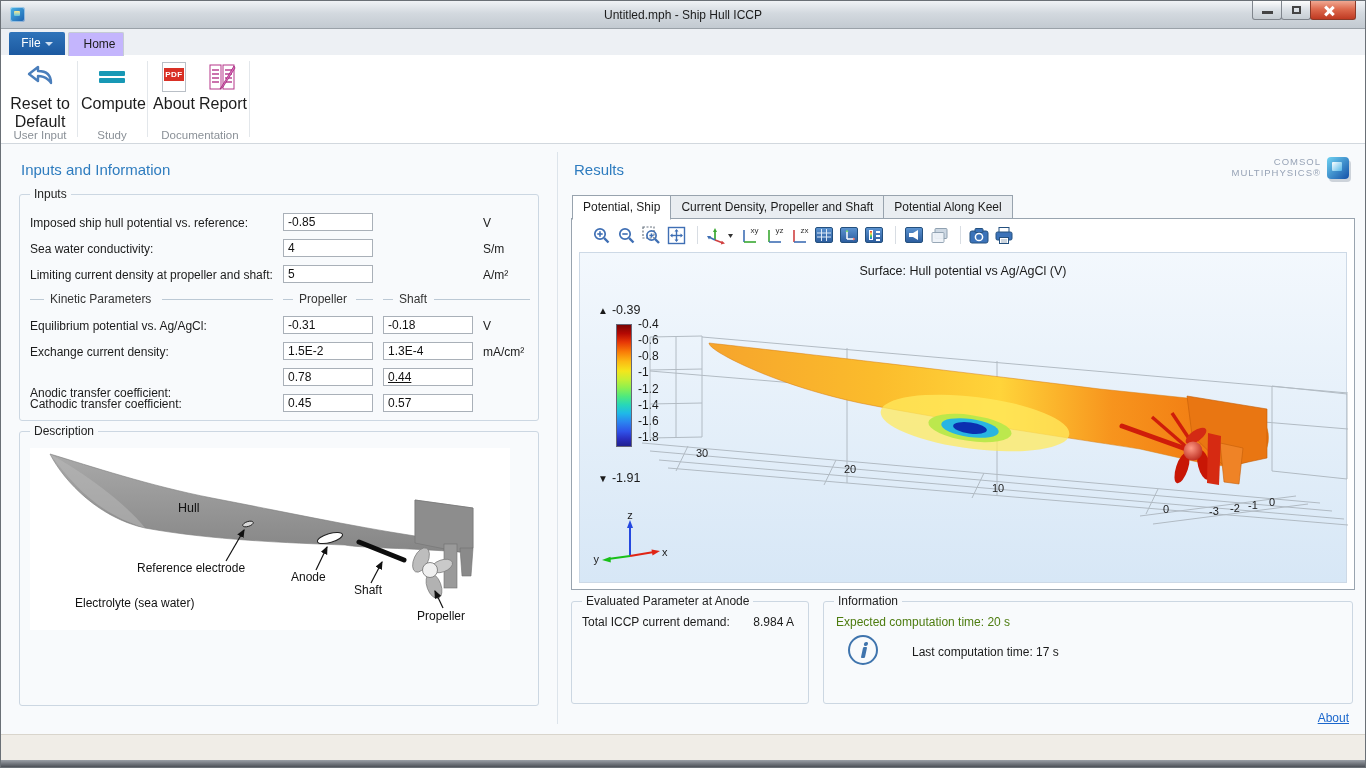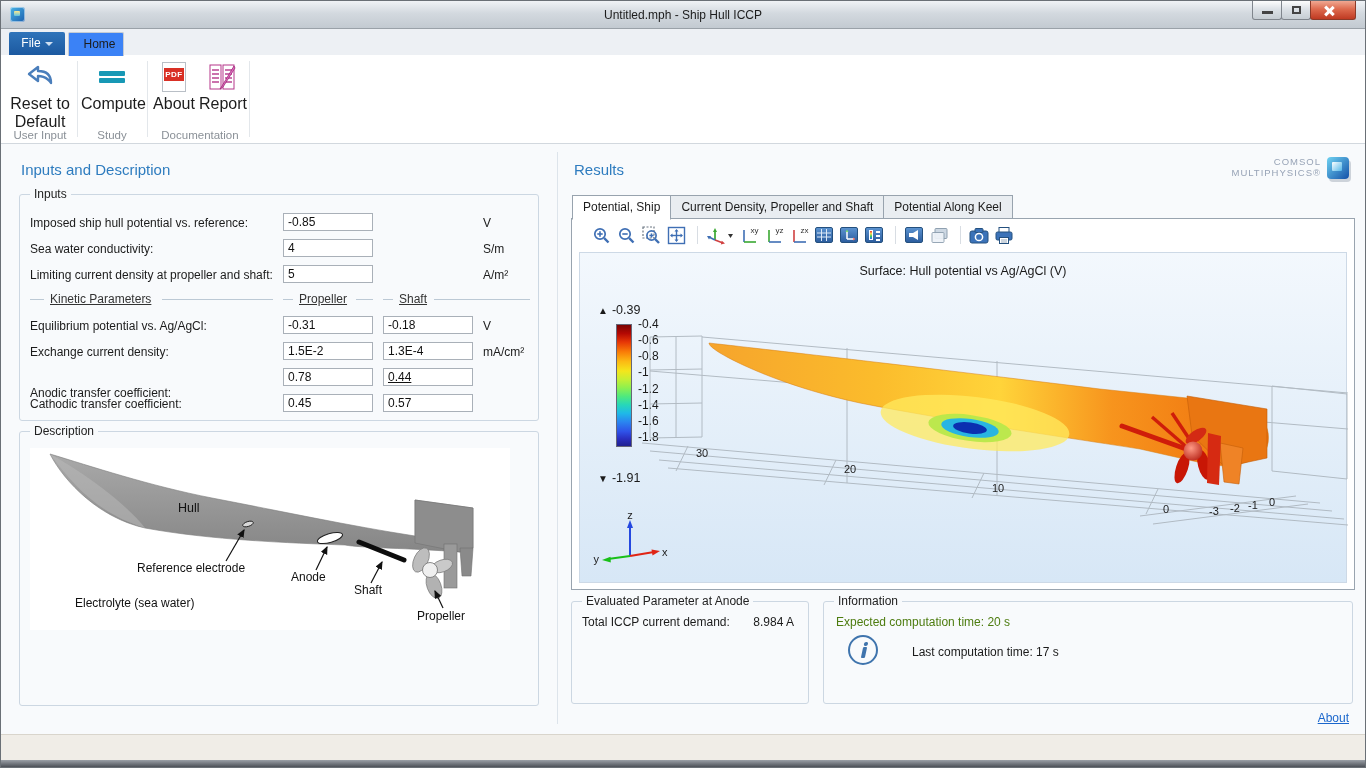--- a/index.html
+++ b/index.html
@@ -23,21 +23,21 @@
   .glyph-close::before, .glyph-close::after { content:""; position:absolute; left:17px; top:4px; width:2.5px; height:12px; background:#fff; }
   .glyph-close::before { transform:rotate(45deg); } .glyph-close::after { transform:rotate(-45deg); }
 
   
   .ribbon { position:absolute; top:28px; left:0; right:0; height:115px; background:#fff; border-bottom:1px solid #d2d8de; }
   .ribbon-tabrow { position:relative; height:26px; background:#edf0f4; }
   .file-btn { position:absolute; left:8px; top:3px; width:56px; height:23px; border-radius:2px 2px 0 0;
     background:linear-gradient(#2f74ba,#1c59a0); color:#fff; font-size:12px; text-align:center; line-height:23px; cursor:pointer; }
   .file-btn .caret { display:inline-block; width:0; height:0; border-left:4px solid transparent; border-right:4px solid transparent;
     border-top:4px solid #cfe0f2; margin-left:4px; vertical-align:middle; }
-  .home-tab { position:absolute; left:67px; top:3px; width:56px; height:24px; background:#3b82f6;
+  .home-tab { position:absolute; left:67px; top:3px; width:56px; height:24px; background:#c4b5fd;
     border:1px solid #c5ccd4; border-bottom:none; border-radius:2px 2px 0 0; text-align:center; line-height:22px; font-size:12px; color:#1c1c1c; cursor:pointer;padding-left:7px; }
   .ribbon-body { position:relative; height:88px; }
   .rb-btn { position:absolute; top:2px; bottom:18px; text-align:center; cursor:pointer; border-radius:2px; }
   .rb-icon { width:34px; height:32px; margin:4px auto 2px; display:flex; align-items:center; justify-content:center; }
   .rb-label { font-size:16px; color:#1c1c1c; line-height:1.15; }
   .group-label { position:absolute; bottom:2px; font-size:11.5px; color:#8a9097; text-align:center; }
   .rb-sep { position:absolute; top:6px; bottom:6px; width:1px; background:#e3e7eb; }
   .eq-bar { width:26px; height:5px; background:#1798b5; border-radius:1px; margin:2.5px 0; }
   .pdf-page { position:relative; width:24px; height:30px; background:#fff; border:1px solid #b9bfc6; }
   .pdf-badge { position:absolute; left:1px; right:1px; top:5px; height:13px; background:#d93025; color:#fff;
@@ -49,21 +49,21 @@
   .v-divider { position:absolute; left:556px; top:8px; height:572px; width:1px; background:#dde4eb; }
 
   .groupbox { position:absolute; border:1px solid #ccd7e2; border-radius:3px; }
   .groupbox > .legend { position:absolute; top:-8px; left:10px; background:#f8fafc; padding:0 4px; font-size:12px; color:#222; white-space:nowrap; }
 
   .in-label { position:absolute; left:10px; font-size:12px; color:#1b1b1b; white-space:nowrap; }
   .unit { position:absolute; font-size:12px; color:#1b1b1b; }
   .txt { position:absolute; width:90px; height:18px; border:1px solid #a9b0b8; background:#fff; font-size:12px;
     padding:1px 4px; font-family:"Liberation Sans", sans-serif; color:#111; }
   .kline { position:absolute; height:1px; background:#bcc9d5; top:7px; }
-  .khead { position:absolute; font-size:12px; color:#333; white-space:nowrap;text-decoration:underline; }
+  .khead { position:absolute; font-size:12px; color:#333; white-space:nowrap; }
 
   
   .logo { position:absolute; right:16px; top:13px; display:flex; align-items:center; gap:6px; }
   .logo-text { text-align:right; font-size:9.5px; letter-spacing:1px; color:#97a3b6; line-height:1.15; }
   .logo-cube { position:relative; width:22px; height:22px; border-radius:4px;
     background:linear-gradient(135deg,#6fd3f2,#1450a8); box-shadow:2px 3px 0 #cdd3da; }
   .logo-cube::after { content:""; position:absolute; left:5px; top:5px; width:10px; height:9px;
     background:linear-gradient(135deg,#ffffff,#51b7e8); border-radius:1px; }
 
   .rtabs { position:absolute; left:572px; top:51px; height:24px; display:flex; z-index:3; }
@@ -183,21 +183,21 @@
       <div class="rb-sep" style="left:248px;"></div>
       <div class="group-label" style="left:4px; width:70px;">User Input</div>
       <div class="group-label" style="left:80px; width:62px;">Study</div>
       <div class="group-label" style="left:152px; width:94px;">Documentation</div>
     </div>
   </div>
 
   <div id="content">
     <div class="v-divider"></div>
 
-    <div class="section-title" style="left:20px; top:17px;">Inputs and Description</div>
+    <div class="section-title" style="left:20px; top:17px;">Inputs and Information</div>
 
     <div class="groupbox" style="left:18px; top:50px; width:520px; height:227px;">
       <span class="legend">Inputs</span>
 
       <span class="in-label" style="top:21px;">Imposed ship hull potential vs. reference:</span>
       <input class="txt" style="left: 263px; top: 18px;" value="-0.85">
       <span class="unit" style="left:463px; top:21px;">V</span>
 
       <span class="in-label" style="top:47px;">Sea water conductivity:</span>
       <input class="txt" style="left: 263px; top: 44px;" value="4">

